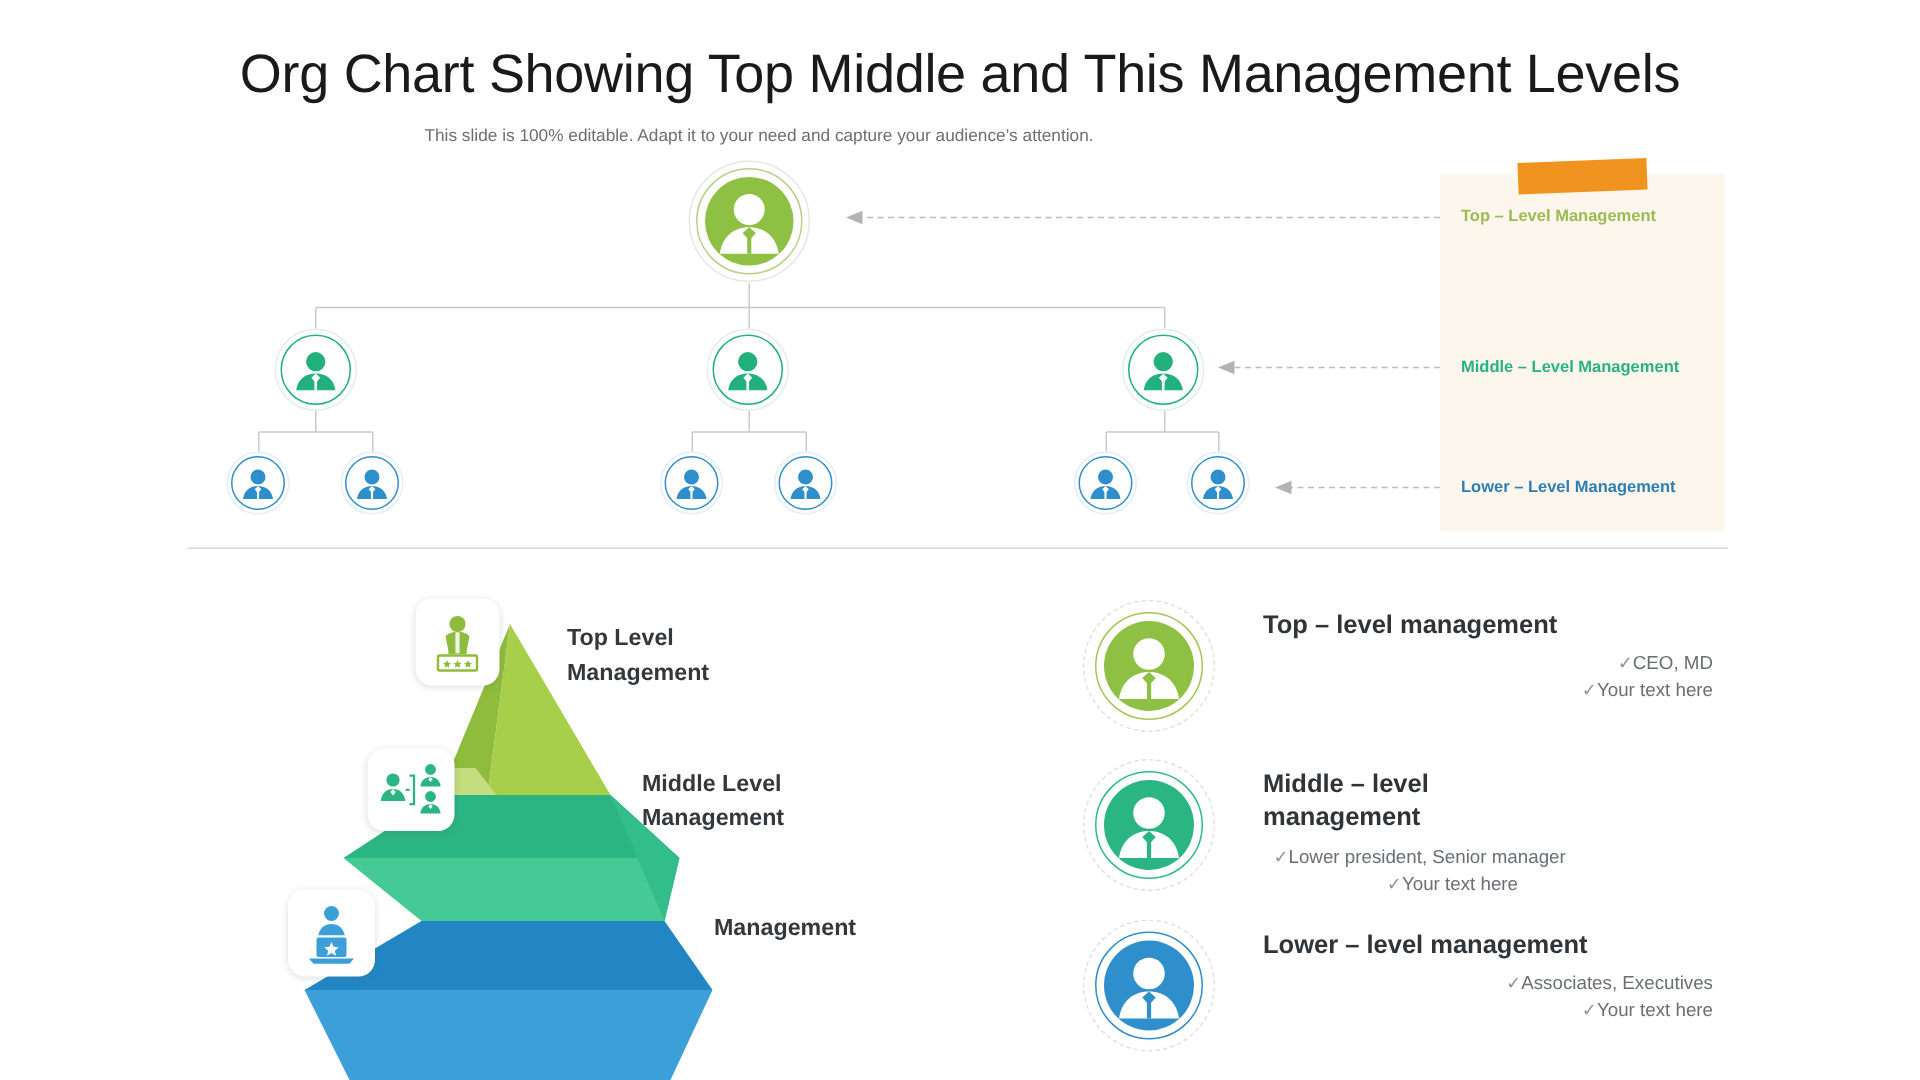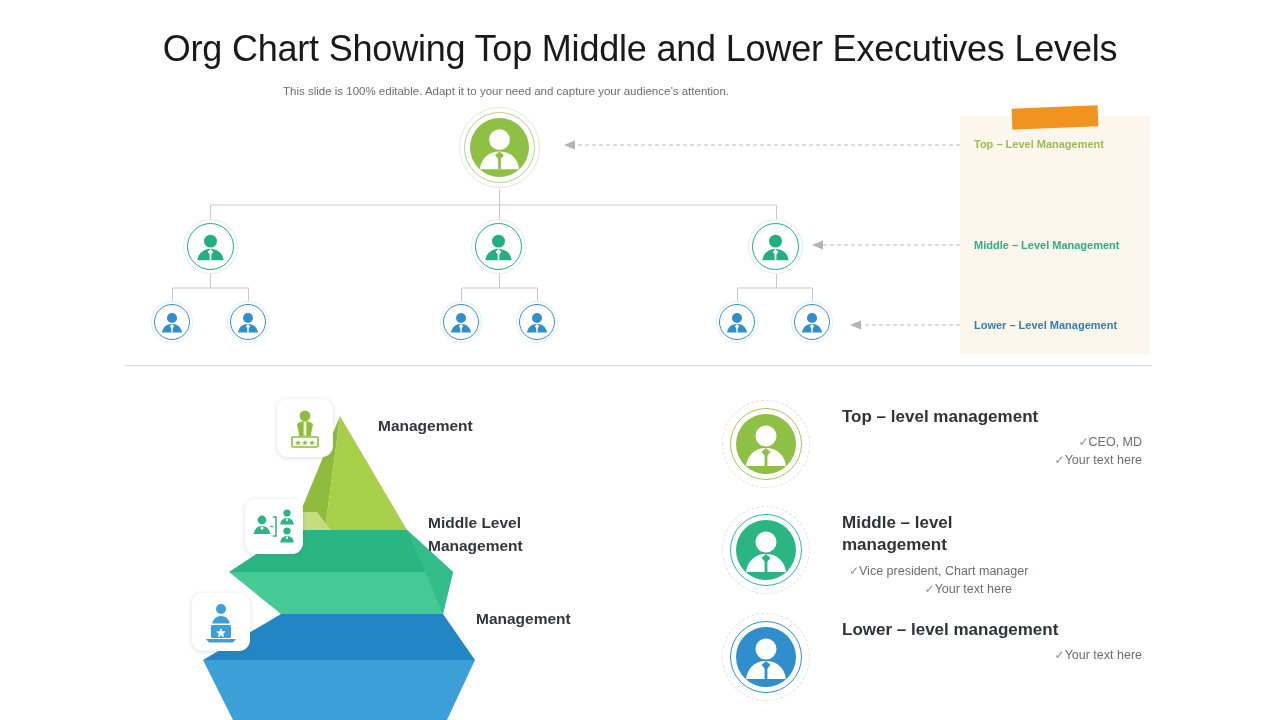--- a/index.html
+++ b/index.html
@@ -230,21 +230,21 @@
   .legend-bullets li .tick {
     display: inline-block;
     width: 17px;
     color: #8d9296;
     font-size: 12px;
   }
 </style>
 </head>
 <body>
 
-<div id="slide-title">Org Chart Showing Top Middle and Lower Executives Levels</div>
+<div id="slide-title">Org Chart Showing Top Middle and This Management Levels</div>
 <div id="slide-subtitle">This slide is 100% editable. Adapt it to your need and capture your audience’s attention.</div>
 
 <svg id="connectors" viewBox="0 0 1280 370">
   <g stroke="#c9c9c9" stroke-width="1" fill="none">
 
     <path d="M499.5 189 L499.5 205"></path>
 
     <path d="M210.5 205 L776.5 205"></path>
 
     <path d="M210.5 205 L210.5 219"></path>
@@ -412,20 +412,21 @@
     <polygon points="222,158 268,200 258,242" fill="#33bd8b"></polygon>
 
     <polygon points="108,158 155,44 155,44 140,158" fill="#8fbc3d"></polygon>
     <polygon points="140,158 155,44 222,158" fill="#a8cf4a"></polygon>
     <polygon points="108,158 140,158 140,158" fill="#9bc743"></polygon>
     <polygon points="102,140 108,158 146,158 132,140" fill="#c3dd7f"></polygon>
   </svg>
 </div>
 
 <div class="pyr-label" id="pyr-label-top">
+  <div>Top Level</div>
   <div>Management</div>
 </div>
 <div class="pyr-label" id="pyr-label-middle">
   <div>Middle Level</div>
   <div>Management</div>
 </div>
 <div class="pyr-label" id="pyr-label-lower">
   <div>Management</div>
 </div>
 
@@ -504,21 +505,21 @@
         <circle cx="30" cy="22" r="10.5" fill="#ffffff"></circle>
         <path d="M30 34 C19 34 11.5 41 10 52 L50 52 C48.5 41 41 34 30 34 Z" fill="#ffffff"></path>
         <path d="M30 34 L25.5 38 L30 43 L34.5 38 Z" fill="#2bb583"></path>
         <rect x="28.6" y="41" width="2.8" height="11" fill="#2bb583"></rect>
       </svg>
     </div>
   </div>
   <div class="legend-text" style="width:170px;">
     <div class="legend-heading">Middle – level management</div>
     <ul class="legend-bullets">
-      <li><span class="tick">✓</span><span>Vice president, Chart manager</span></li>
+      <li><span class="tick">✓</span><span>Lower president, Senior manager</span></li>
       <li><span class="tick">✓</span><span>Your text here</span></li>
     </ul>
   </div>
 </div>
 
 <div class="legend-row" id="legend-row-lower">
   <div class="legend-avatar">
     <div class="outer"></div>
     <div class="ring"></div>
     <div class="disc" style="background:#2f8fcd;">
@@ -526,16 +527,17 @@
         <circle cx="30" cy="22" r="10.5" fill="#ffffff"></circle>
         <path d="M30 34 C19 34 11.5 41 10 52 L50 52 C48.5 41 41 34 30 34 Z" fill="#ffffff"></path>
         <path d="M30 34 L25.5 38 L30 43 L34.5 38 Z" fill="#2f8fcd"></path>
         <rect x="28.6" y="41" width="2.8" height="11" fill="#2f8fcd"></rect>
       </svg>
     </div>
   </div>
   <div class="legend-text">
     <div class="legend-heading">Lower – level management</div>
     <ul class="legend-bullets">
+      <li><span class="tick">✓</span><span>Associates, Executives</span></li>
       <li><span class="tick">✓</span><span>Your text here</span></li>
     </ul>
   </div>
 </div>
 
 </body></html>

